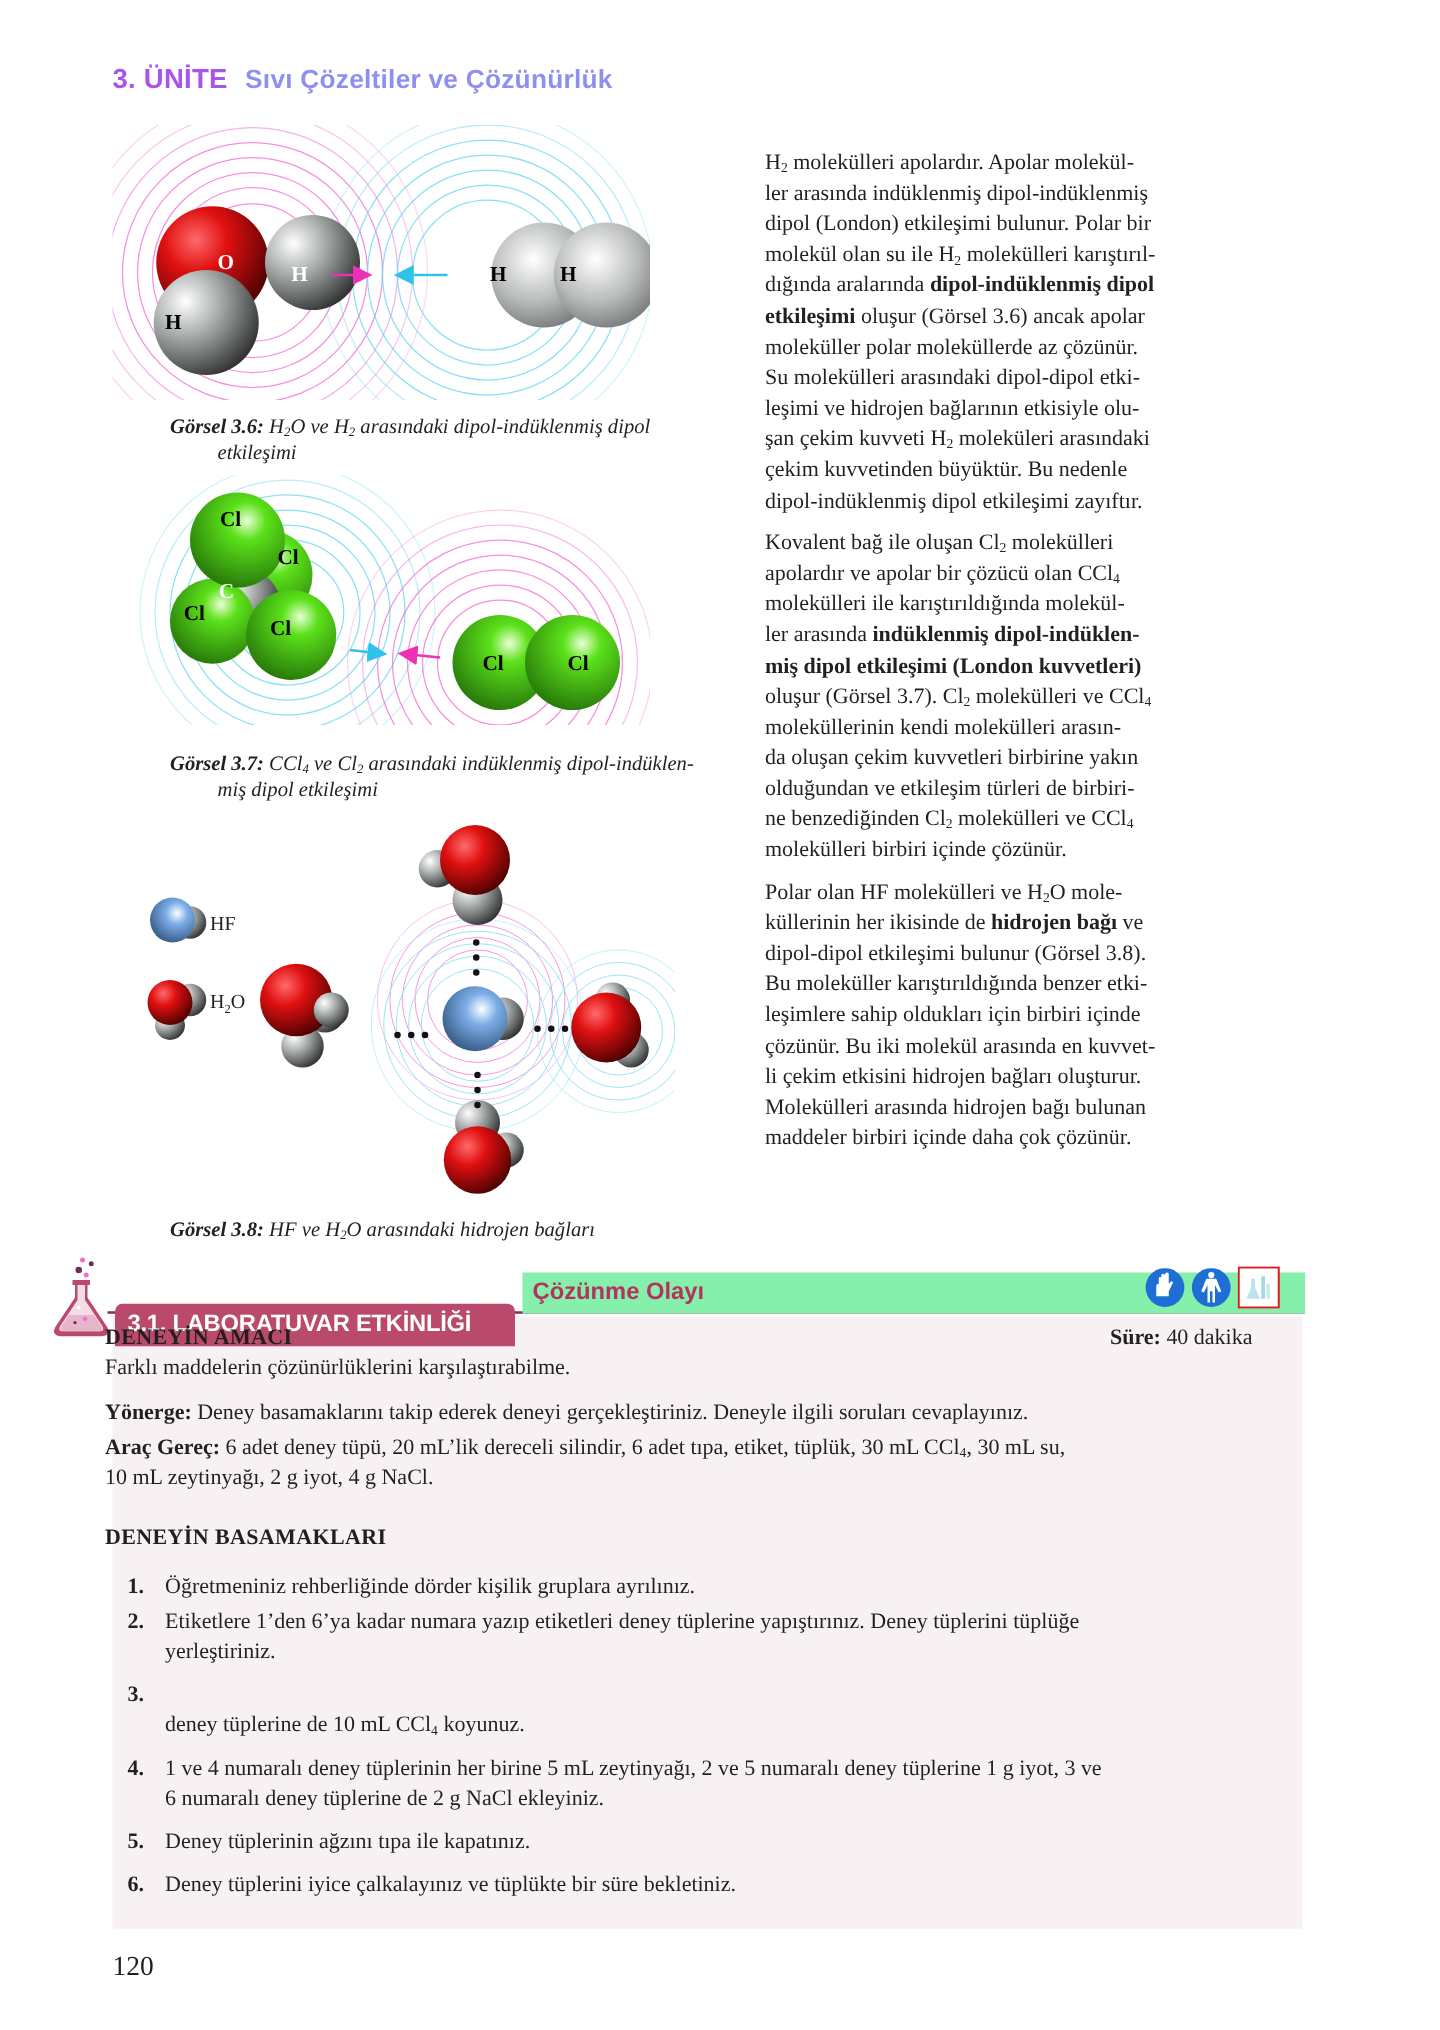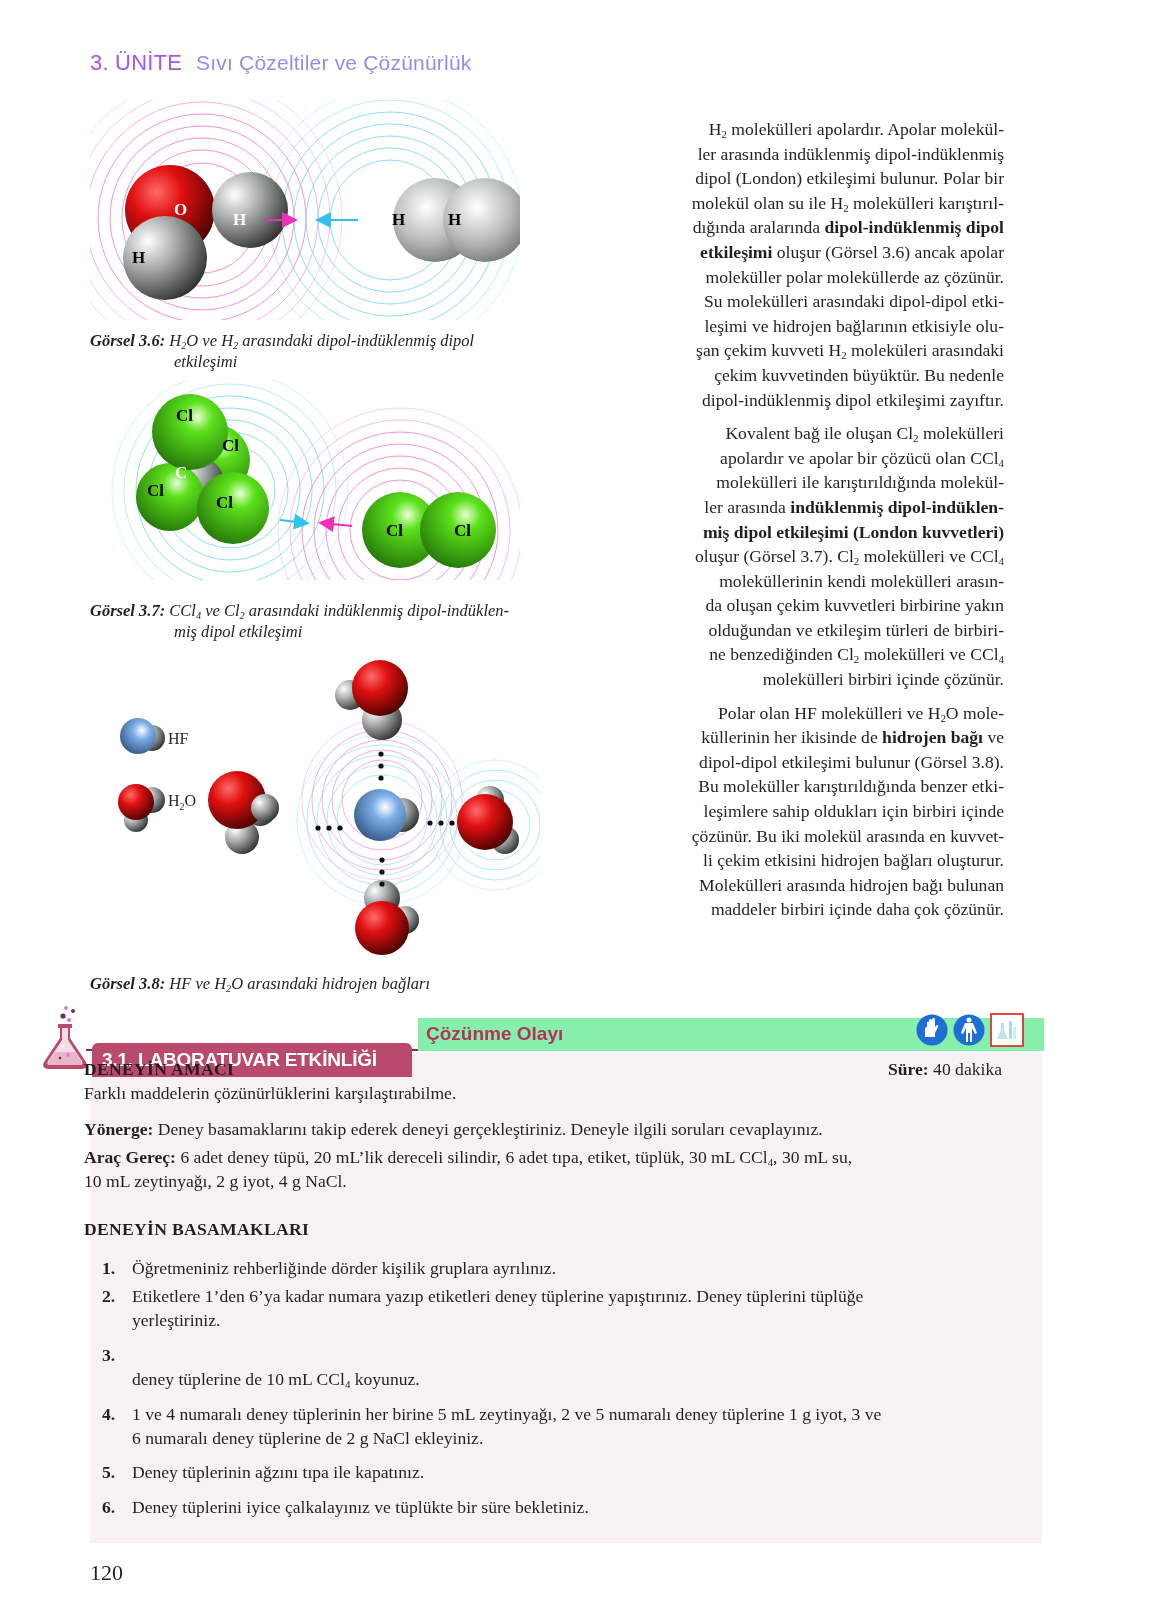--- a/index.html
+++ b/index.html
@@ -1,23 +1,23 @@
 <!DOCTYPE html>
 <html><head>
 <meta charset="utf-8">
 <style>
   * { box-sizing: border-box; margin: 0; padding: 0; }
   body { width: 1152px; height: 1624px; background: #ffffff; position: relative; overflow: hidden; font-family: "Liberation Serif", "DejaVu Serif", serif; color: #231f20; }
-  .header { position: absolute; left: 90px; top: 50px; font-family: "Liberation Sans", "DejaVu Sans", sans-serif; font-size: 22px; letter-spacing: 0.2px; }
+  .header { position: absolute; left: 90px; top: 50px; font-family: "Liberation Sans", "DejaVu Sans", sans-serif; font-size: 22px; letter-spacing: 0.2px; font-weight: bold; }
   .header .unit { color: #a855e8; }
   .header .sub { color: #8f8fef; margin-left: 14px; font-size: 21px; }
 
   .fig { position: absolute; }
   .caption { position: absolute; left: 90px; font-size: 16.5px; font-style: italic; line-height: 21px; }
-  .caption b { font-style: italic; font-weight: bold; }
+  .caption b { font-style: italic; font-weight: bold; margin-left: 46px; }
   .caption .cont { display: block; padding-left: 84px; }
 
   .rcol { position: absolute; left: 612px; width: 392px; font-size: 17.6px; line-height: 24.6px; }
   .rcol p { margin-bottom: 9px; }
   sub { font-size: 0.62em; vertical-align: -0.25em; line-height: 0; }
 
   .lab-bar { position: absolute; left: 86px; top: 1017px; width: 958px; height: 34px; border-bottom: 2px solid #8b2d4e; }
   .lab-tab { position: absolute; left: 6px; top: 0; height: 34px; width: 320px; background: #b94a6c; border-radius: 6px 6px 0 0; color: #fff; font-family: "Liberation Sans", "DejaVu Sans", sans-serif; font-weight: bold; font-size: 19px; padding: 6px 0 0 10px; letter-spacing: -0.2px; margin-top: 26px; }
   .lab-sub { position: absolute; left: 332px; top: 1px; height: 33px; width: 626px; background: #86efac; color: #b2345d; font-family: "Liberation Sans", "DejaVu Sans", sans-serif; font-weight: bold; font-size: 19px; padding: 5px 0 0 8px; }
   .flask { position: absolute; left: 36px; top: 1000px; width: 58px; height: 72px; }
@@ -233,21 +233,21 @@
       <circle cx="282" cy="212" r="2.6"></circle>
       <circle cx="282" cy="224" r="2.6"></circle>
   </g>
 </svg>
 
 <div class="caption" style="top:973px;">
   <b>Görsel 3.8:</b>
   <span>HF ve H</span><sub>2</sub><span>O arasındaki hidrojen bağları</span>
 </div>
 
-<div class="rcol" style="top:117px;text-align:right;">
+<div class="rcol" style="top:117px;">
   <p>
     <span>H</span><sub>2</sub><span> molekülleri apolardır. Apolar molekül-</span><br>
     <span>ler arasında indüklenmiş dipol-indüklenmiş</span><br>
     <span>dipol (London) etkileşimi bulunur. Polar bir</span><br>
     <span>molekül olan su ile H</span><sub>2</sub><span> molekülleri karıştırıl-</span><br>
     <span>dığında aralarında </span><b>dipol-indüklenmiş dipol</b><br>
     <b>etkileşimi</b><span> oluşur (Görsel 3.6) ancak apolar</span><br>
     <span>moleküller polar moleküllerde az çözünür.</span><br>
     <span>Su molekülleri arasındaki dipol-dipol etki-</span><br>
     <span>leşimi ve hidrojen bağlarının etkisiyle olu-</span><br>

